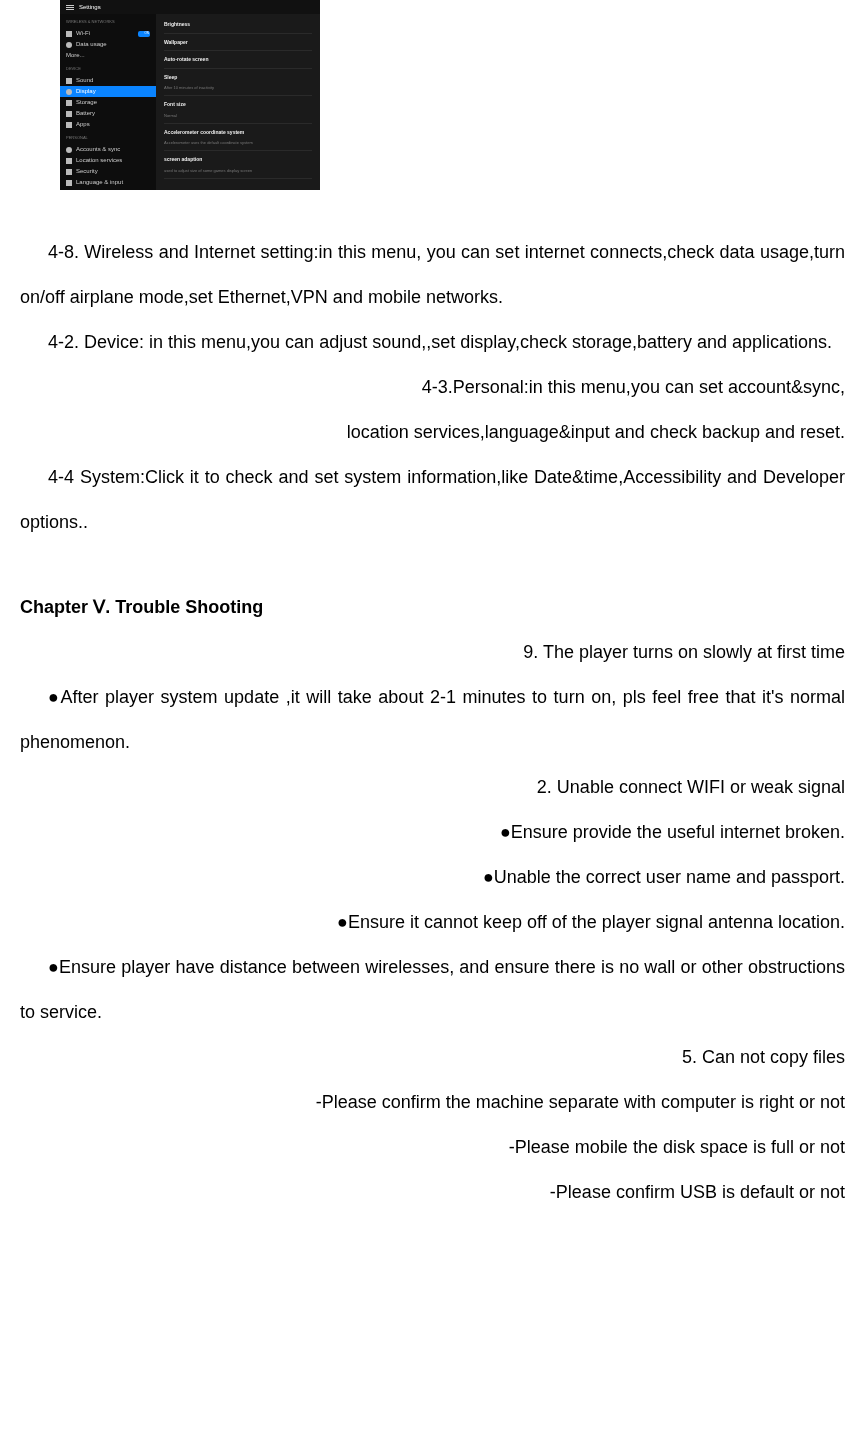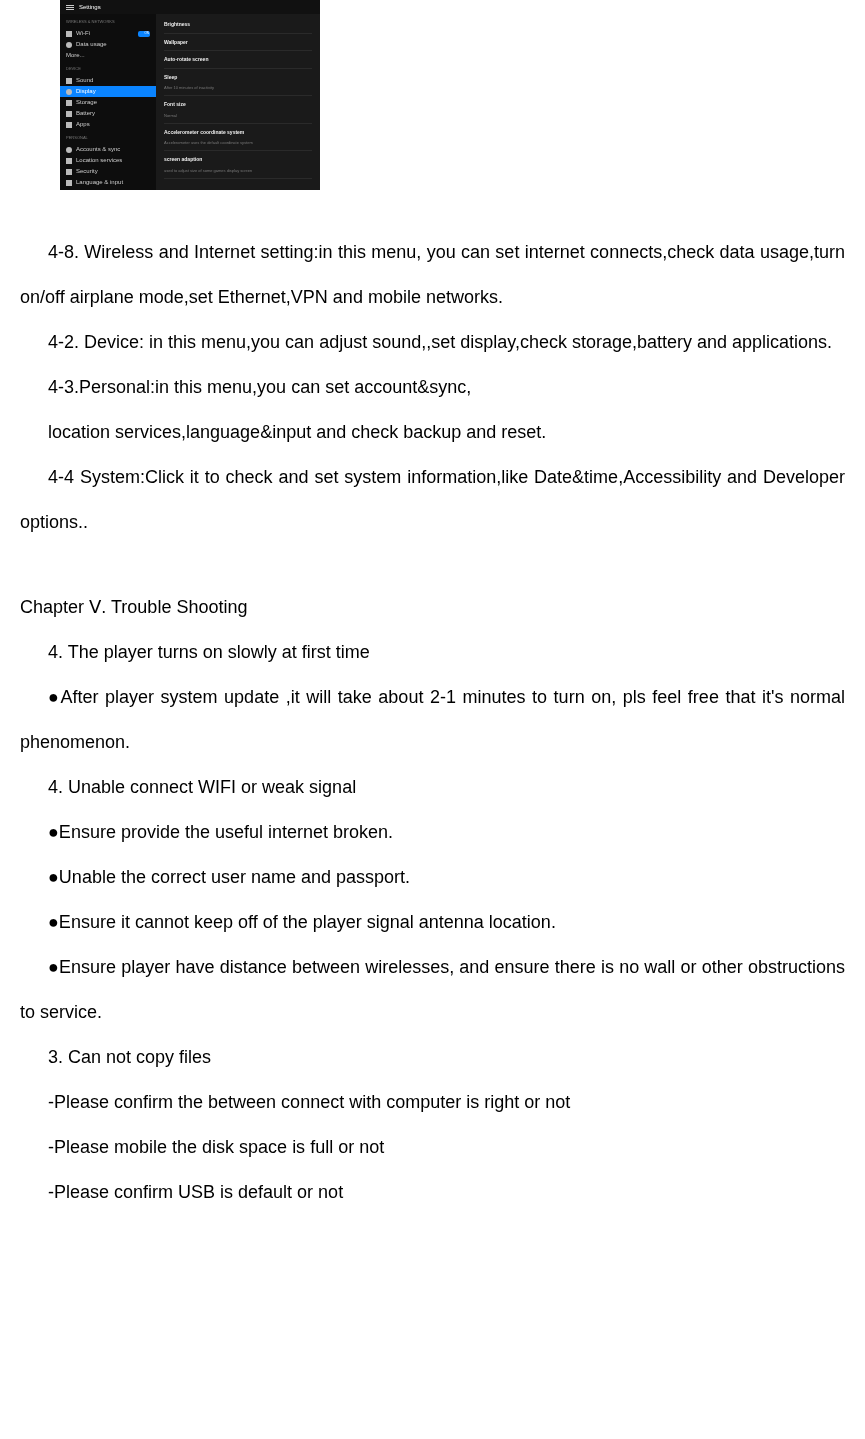--- a/index.html
+++ b/index.html
@@ -64,22 +64,22 @@
       font-size: 3px; color: #fff; display: flex; align-items: center; justify-content: flex-end; padding-right: 1px;
     }
     .shot-main {
       flex: 1; background: #1a1a1a; padding: 2px 8px;
     }
     .m-item { padding: 2px 0; border-bottom: 1px solid #2a2a2a; }
     .m-item .m-title { color: #eee; font-size: 5px; font-weight: bold; }
     .m-item .m-sub { color: #777; font-size: 4px; }
     
     .para { text-indent: 28px; text-align: justify; }
-    .chapter-heading { font-weight: normal; margin: 40px 0 0 0; }
-    .line-indent { padding-left: 28px; }
+    .chapter-heading { font-weight: bold; margin: 40px 0 0 0; }
+    .line-indent { padding-left: 28px; text-align: right; }
   </style>
 </head>
 <body>
 
 <div class="screenshot">
   <div class="shot-header">
     <div class="icon-sliders">
         <span></span>
         <span></span>
         <span></span>
@@ -176,23 +176,23 @@
 
 </div>
 
 <p class="para">4-8. Wireless and Internet setting:in this menu, you can set internet connects,check data usage,turn on/off airplane mode,set Ethernet,VPN and mobile networks.</p>
 <p class="para">4-2. Device: in this menu,you can adjust sound,,set display,check storage,battery and applications.</p>
 <p class="line-indent">4-3.Personal:in this menu,you can set account&amp;sync,</p>
 <p class="line-indent">location services,language&amp;input and check backup and reset.</p>
 <p class="para">4-4 System:Click it to check and set system information,like Date&amp;time,Accessibility and Developer options..</p>
 
 <p class="chapter-heading">Chapter Ⅴ. Trouble Shooting</p>
-<p class="line-indent">4. The player turns on slowly at first time</p>
+<p class="line-indent">9. The player turns on slowly at first time</p>
 <p class="para">●After player system update ,it will take about 2-1 minutes to turn on, pls feel free that it's normal phenomenon.</p>
-<p class="line-indent">4. Unable connect WIFI or weak signal</p>
+<p class="line-indent">2. Unable connect WIFI or weak signal</p>
 <p class="line-indent">●Ensure provide the useful internet broken.</p>
 <p class="line-indent">●Unable the correct user name and passport.</p>
 <p class="line-indent">●Ensure it cannot keep off of the player signal antenna location.</p>
 <p class="para">●Ensure player have distance between wirelesses, and ensure there is no wall or other obstructions to service.</p>
-<p class="line-indent">3. Can not copy files</p>
-<p class="line-indent">-Please confirm the between connect with computer is right or not</p>
+<p class="line-indent">5. Can not copy files</p>
+<p class="line-indent">-Please confirm the machine separate with computer is right or not</p>
 <p class="line-indent">-Please mobile the disk space is full or not</p>
 <p class="line-indent">-Please confirm USB is default or not</p>
 
 </body></html>

